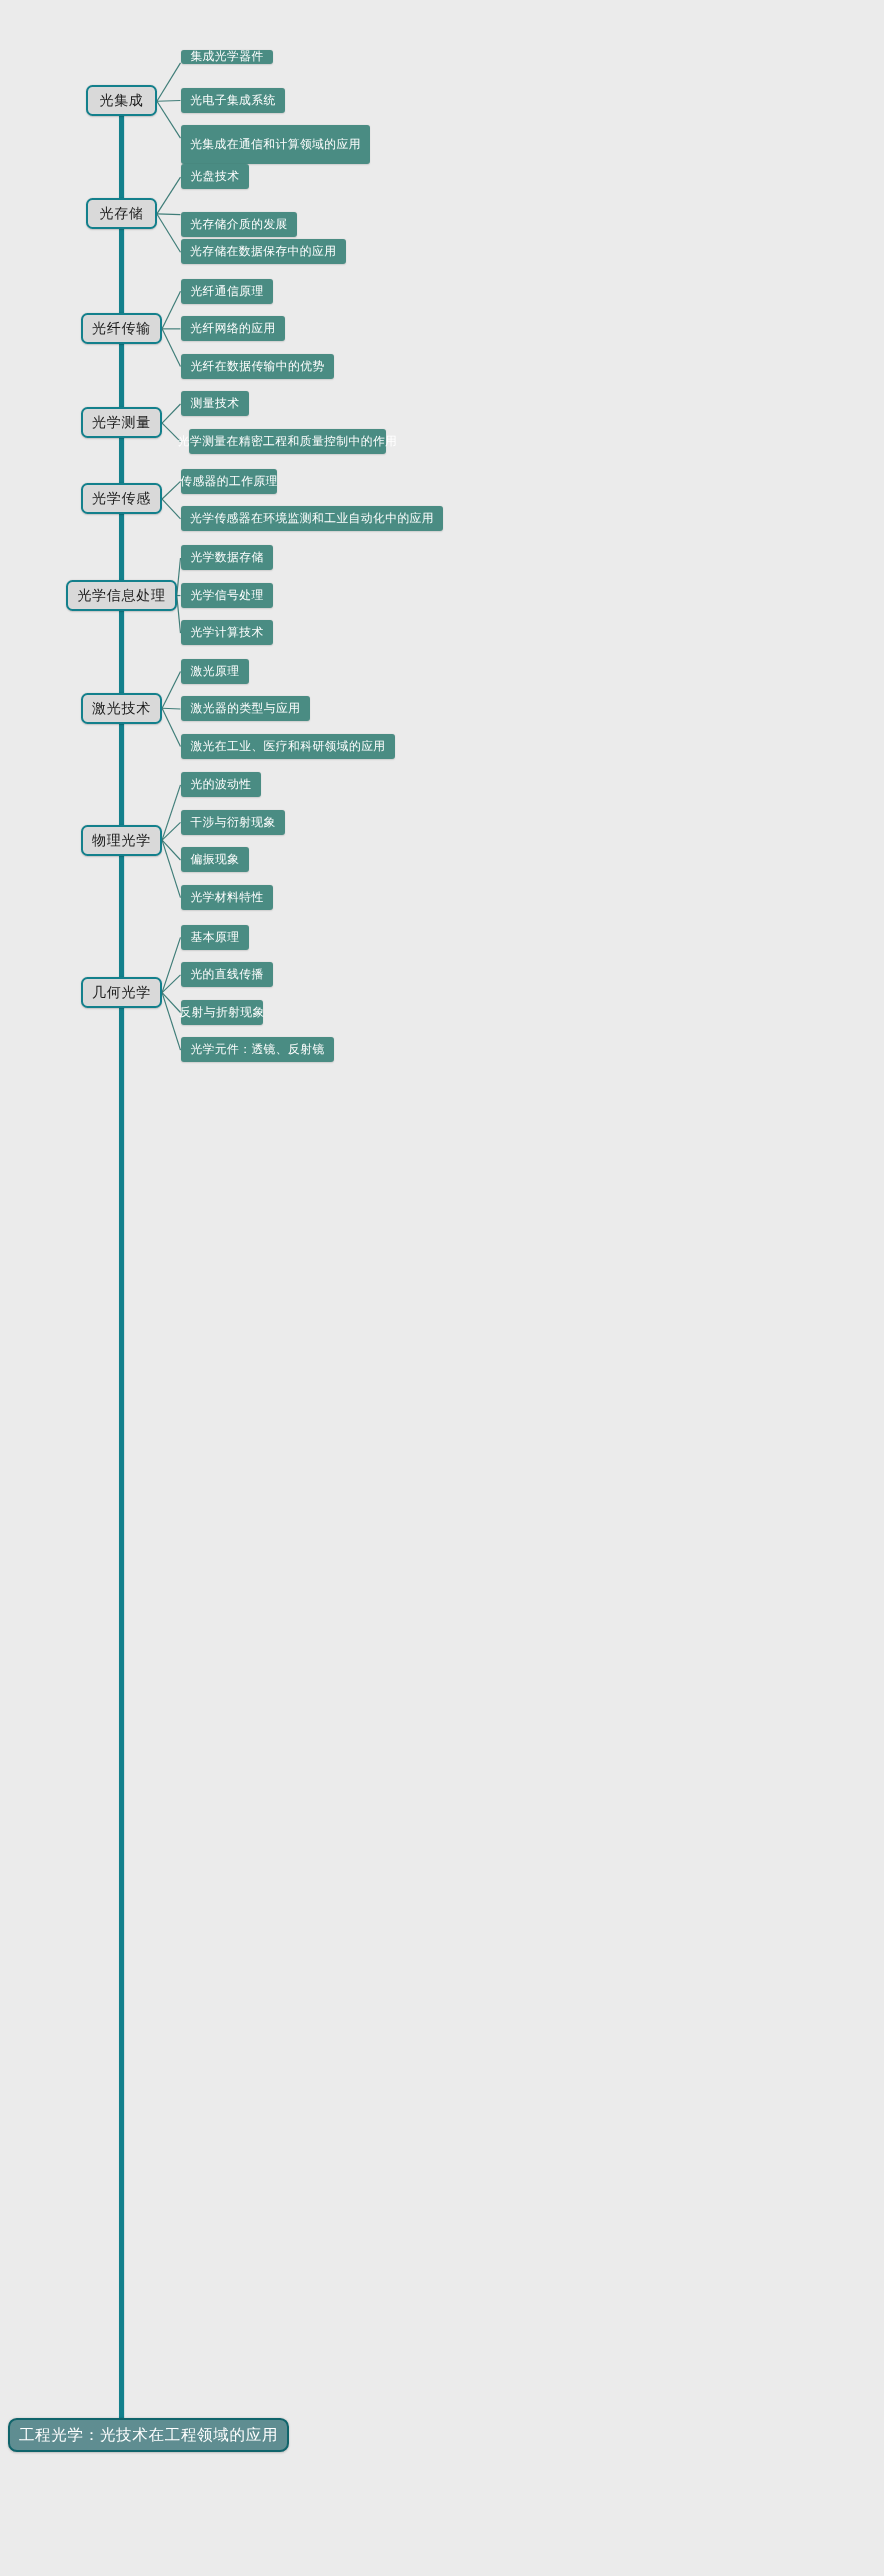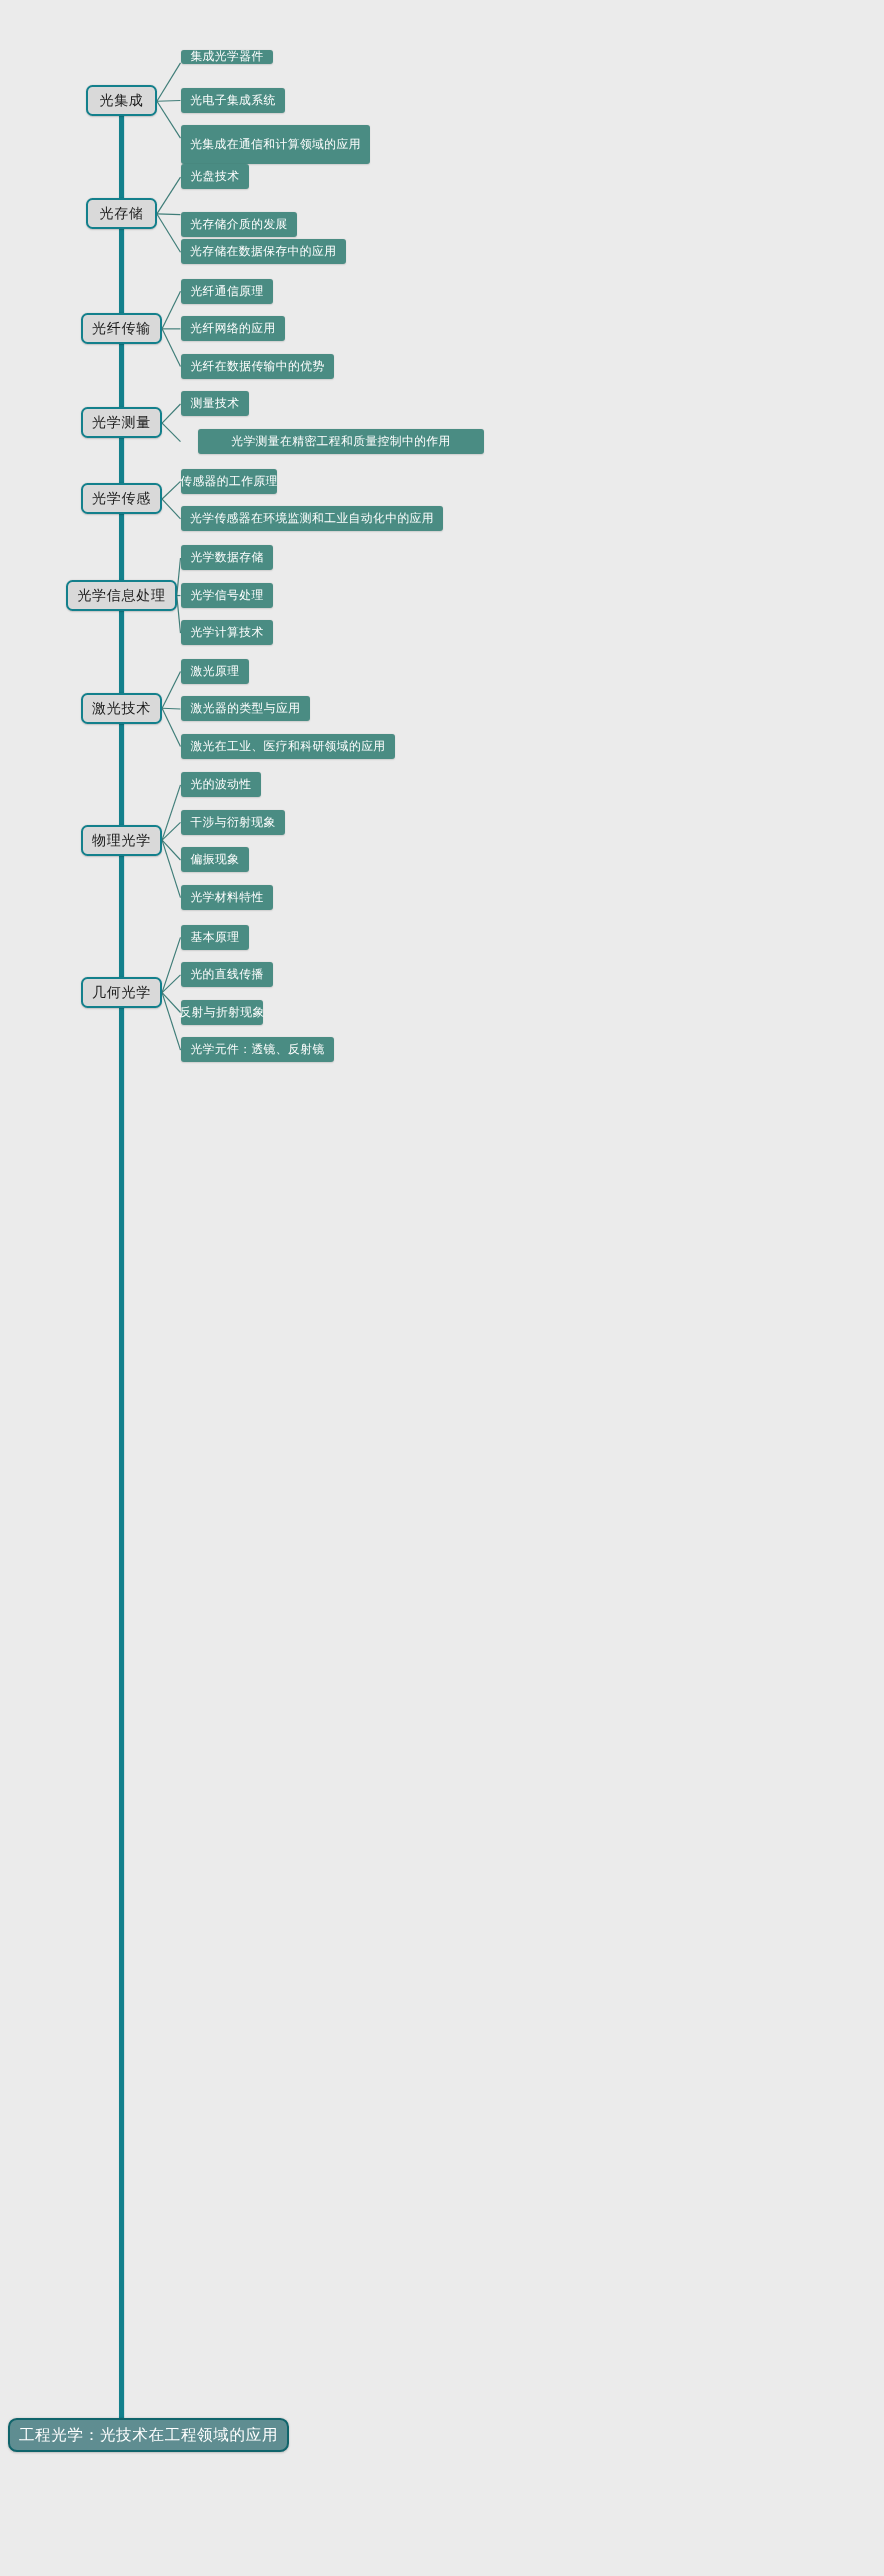--- a/index.html
+++ b/index.html
@@ -143,21 +143,21 @@
       </div>
       <div class="node leaf-node" style="left: 181px; top: 354px; width: 153px; height: 25px;">
         <span>光纤在数据传输中的优势</span>
       </div>
       <div class="node branch-node" style="left: 81px; top: 407px; width: 81px; height: 31px;">
         <span>光学测量</span>
       </div>
       <div class="node leaf-node" style="left: 181px; top: 391px; width: 68px; height: 25px;">
         <span>测量技术</span>
       </div>
-      <div class="node leaf-node" style="left: 198px; top: 429px; width: 286px; height: 25px;">
+      <div class="node leaf-node" style="left: 189px; top: 429px; width: 197px; height: 25px;">
         <span>光学测量在精密工程和质量控制中的作用</span>
       </div>
       <div class="node branch-node" style="left: 81px; top: 483px; width: 81px; height: 31px;">
         <span>光学传感</span>
       </div>
       <div class="node leaf-node" style="left: 181px; top: 469px; width: 96px; height: 25px;">
         <span>传感器的工作原理</span>
       </div>
       <div class="node leaf-node" style="left: 181px; top: 506px; width: 262px; height: 25px;">
         <span>光学传感器在环境监测和工业自动化中的应用</span>

